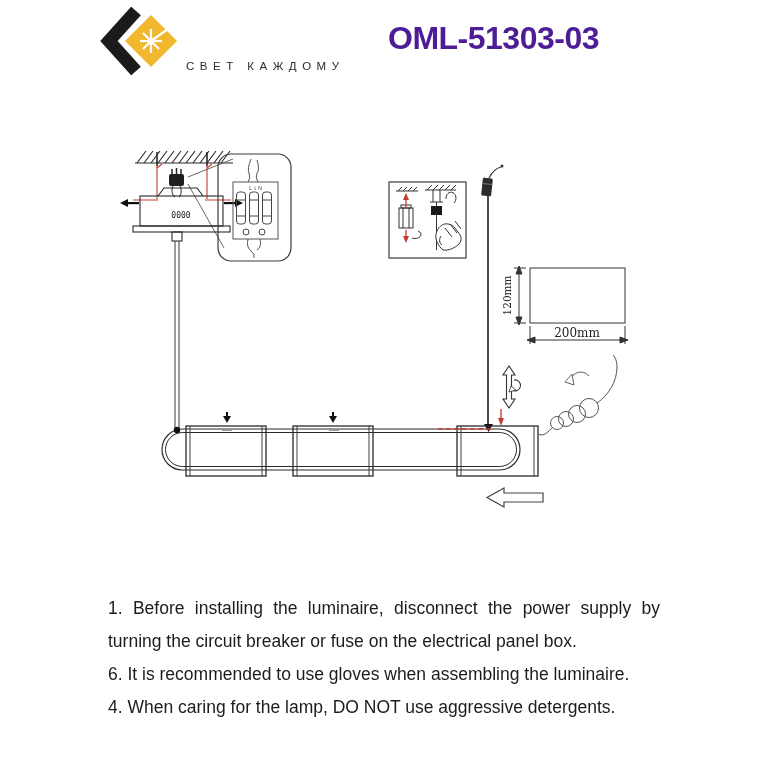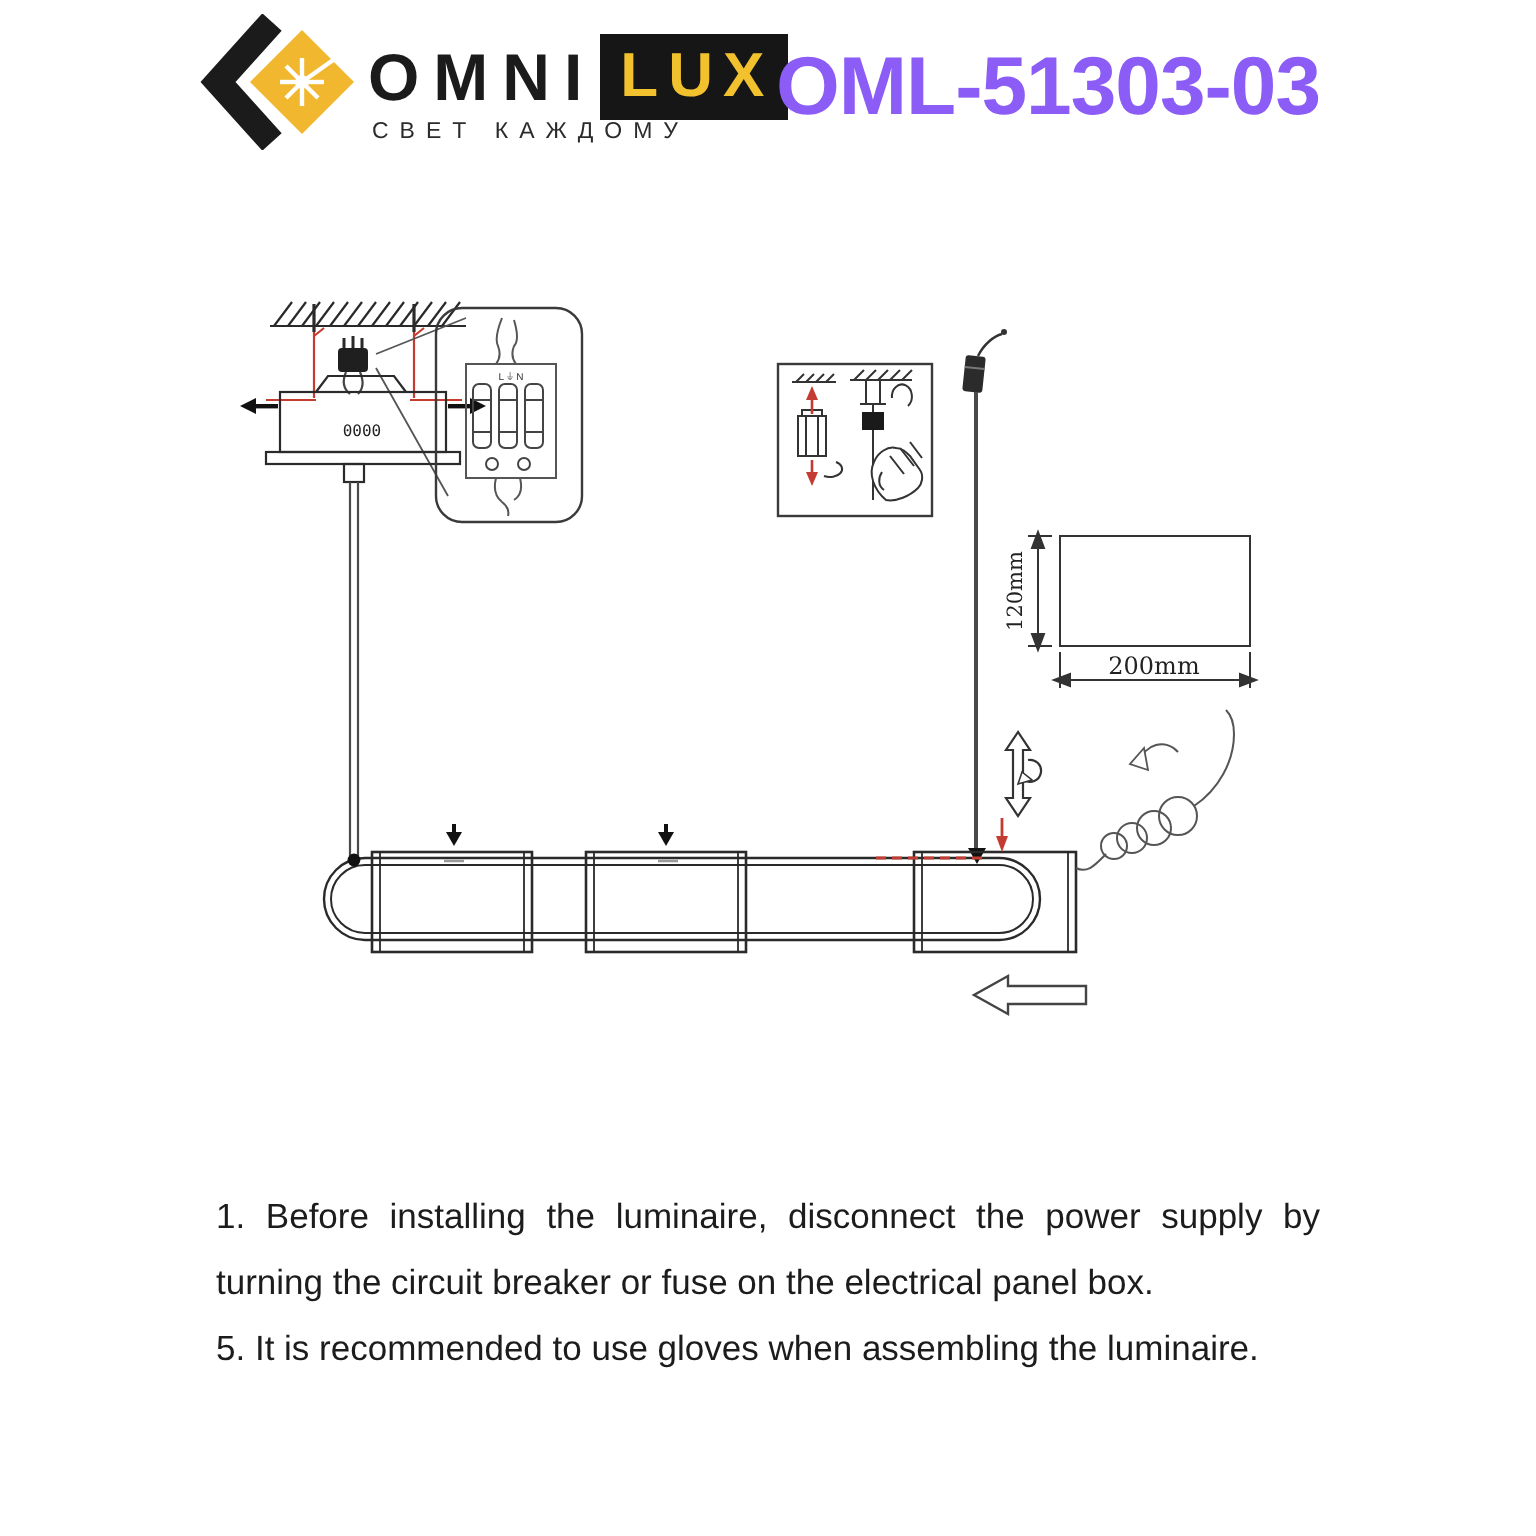--- a/index.html
+++ b/index.html
@@ -10,22 +10,22 @@
   
   .header{position:absolute;left:0;top:0;width:768px;height:110px;}
   .logo{position:absolute;left:98px;top:7px;width:260px;height:70px;}
   .logo-icon{position:absolute;left:0;top:0;}
   .brand-row{position:absolute;left:86px;top:10px;white-space:nowrap;display:flex;align-items:center;}
   .brand-omni{font-size:33px;font-weight:600;letter-spacing:7px;color:#1b1b1b;}
   .brand-lux{background:#161616;color:#F2C12E;font-size:31px;font-weight:700;
              letter-spacing:5px;padding:3px 7px 4px 10px;margin-left:2px;}
   .brand-tagline{position:absolute;left:88px;top:53px;font-size:11.5px;letter-spacing:5.5px;
                  color:#2c2c2c;white-space:nowrap;}
-  .model{position:absolute;left:388px;top:20px;font-size:41px;font-weight:700;
-         letter-spacing:-0.5px;color:#8b5cf6;white-space:nowrap;}
+  .model{position:absolute;left:388px;top:20px;font-size:32px;font-weight:700;
+         letter-spacing:-0.5px;color:#4c1d95;white-space:nowrap;}
 
   
   .diagram{position:absolute;left:0;top:130px;width:768px;height:460px;}
 
   
   .instructions{position:absolute;left:108px;top:592px;width:552px;
                 font-size:17.5px;line-height:33px;color:#1c1c1c;}
   .instructions p{margin:0;text-align:justify;}
 </style>
 </head>
@@ -43,24 +43,20 @@
             <line x1="53" y1="34" x2="53" y2="46"></line>
           <line x1="53" y1="34" x2="42" y2="34"></line>
             <line x1="53" y1="34" x2="64" y2="34"></line>
           <line x1="53" y1="34" x2="45" y2="26"></line>
             <line x1="53" y1="34" x2="61" y2="42"></line>
           <line x1="53" y1="34" x2="45" y2="42"></line>
             <line x1="53" y1="34" x2="70" y2="22"></line>
         </g>
         <circle cx="53" cy="34" r="3.4" fill="#ffffff"></circle>
       </svg>
-      <div class="brand-row">
-        <span class="brand-omni">OMNI</span>
-        <span class="brand-lux">LUX</span>
-      </div>
       <div class="brand-tagline">СВЕТ КАЖДОМУ</div>
     </div>
     <div class="model">OML-51303-03</div>
   </div>
 
   <svg class="diagram" width="768" height="460" viewBox="0 130 768 460">
 
     <g fill="none" stroke="#2a2a2a" stroke-width="1.1">
       <path d="M135,163 H233"></path>
       <g>
@@ -210,16 +206,17 @@
         <path d="M570,381 c2,-9 13,-12 19,-5"></path>
         <polygon points="572,374 565,382 574,385" fill="#fff" stroke="#555" stroke-width="0.9"></polygon>
       </g>
     </g>
 
     <polygon points="543,493 504,493 504,488 487,497.5 504,507 504,502 543,502" fill="#fff" stroke="#444" stroke-width="1.2"></polygon>
   </svg>
 
   <div class="instructions">
     <p>1. Before installing the luminaire, disconnect the power supply by turning the circuit breaker or fuse on the electrical panel box.</p>
-    <p>5. It is recommended to use gloves when assembling the luminaire.</p>
+    <p>6. It is recommended to use gloves when assembling the luminaire.</p>
+    <p>4. When caring for the lamp, DO NOT use aggressive detergents.</p>
   </div>
 
 </div>
 
 </body></html>

